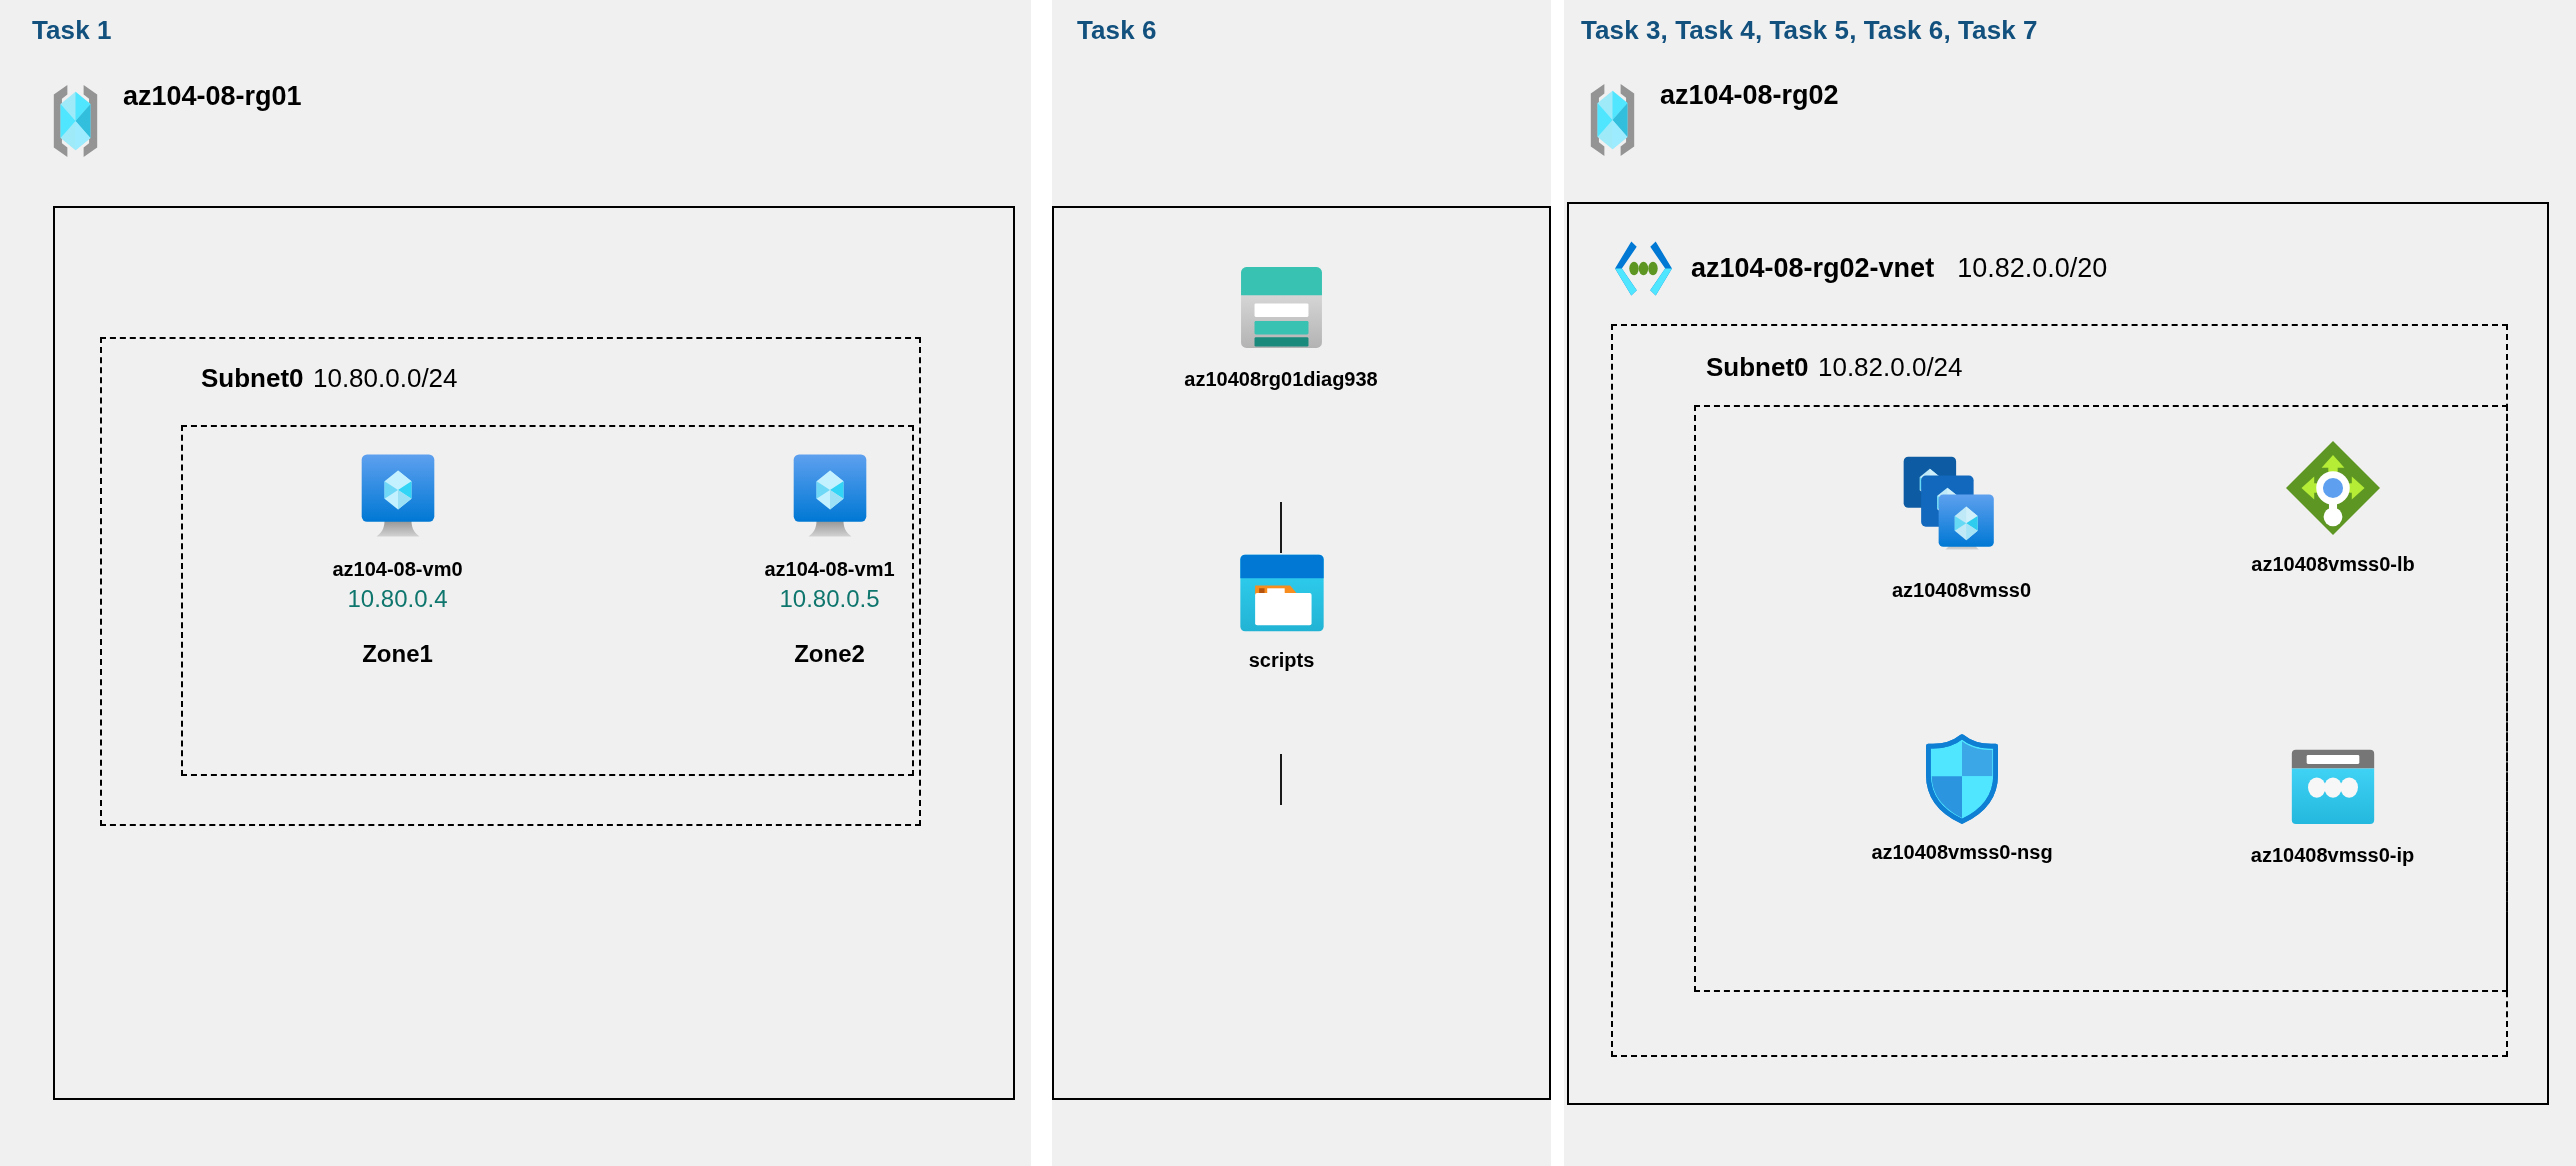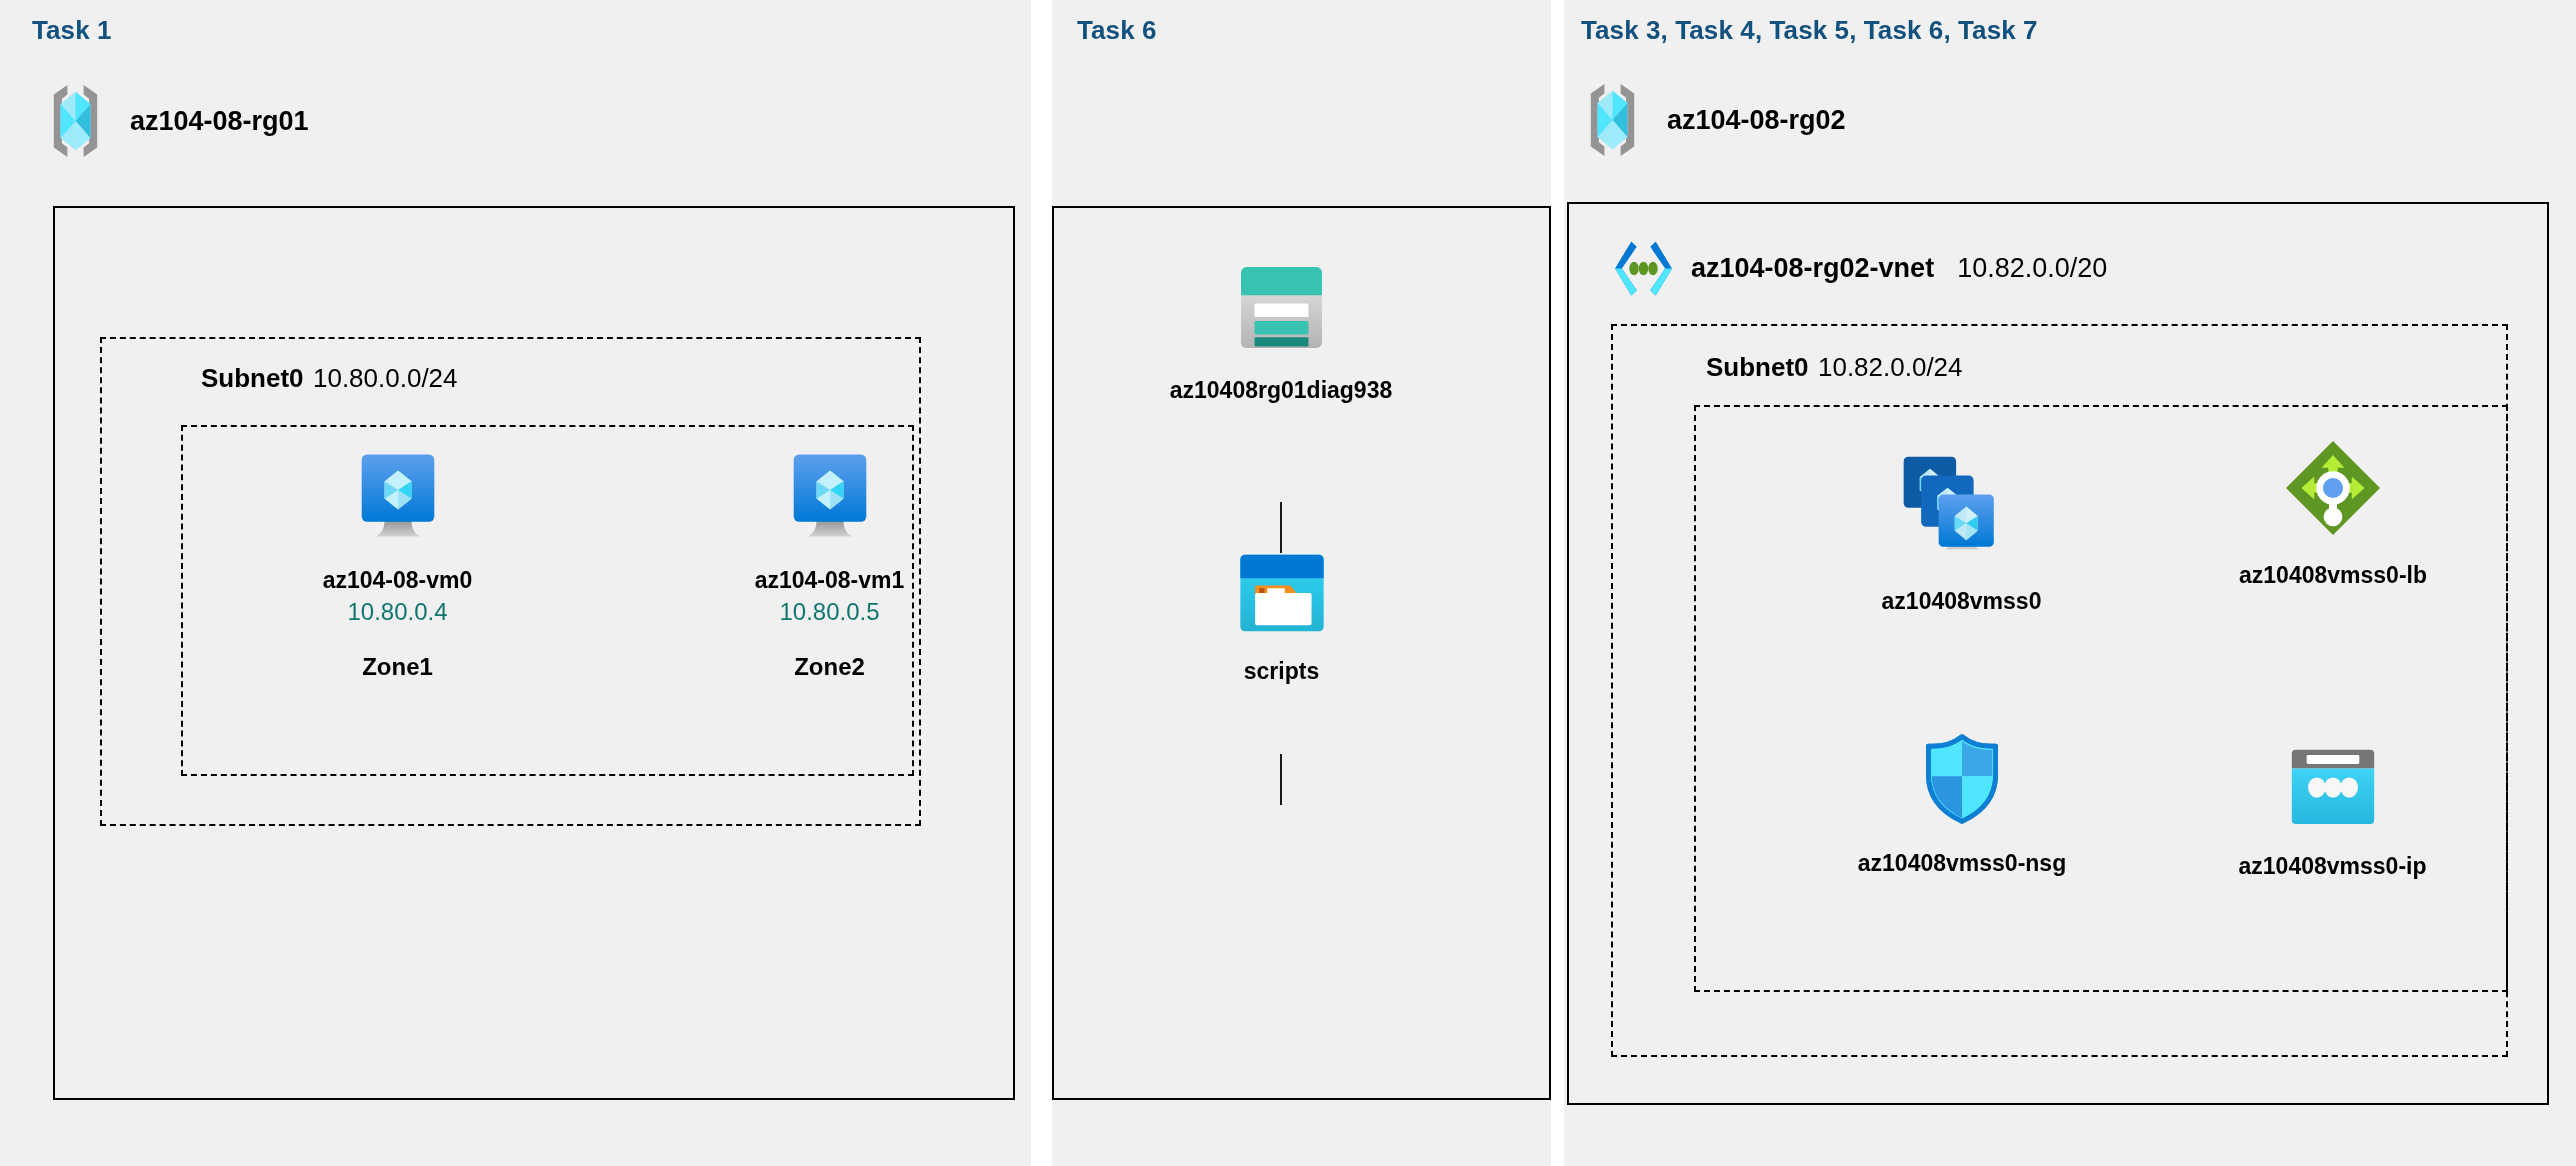--- a/index.html
+++ b/index.html
@@ -24,21 +24,21 @@
     font-weight: bold;
     font-size: 26px;
     letter-spacing: 0.1px;
     white-space: nowrap;
   }
   #task1-title { left: 32px;   top: 15px; }
   #task2-title { left: 1077px; top: 15px; }
   #task3-title { left: 1581px; top: 15px; }
 
   
-  .rg-row { position: absolute; display: flex; align-items: center; gap: 26px; }
+  .rg-row { position: absolute; display: flex; align-items: flex-start; gap: 19px; }
   #rg01-row { left: 47px;   top: 81px; }
   #rg02-row { left: 1584px; top: 80px; }
   .rg-label { font-size: 27px; font-weight: bold; color: #000; white-space: nowrap; }
 
   
   .solid-box { position: absolute; border: 2.7px solid #000; background: #f0f0f0; }
   #vnet01-box   { left: 53px;   top: 206px; width: 962px; height: 894px; }
   #task2-box    { left: 1052px; top: 206px; width: 499px;  height: 894px; }
   #vnet02-box   { left: 1567px; top: 202px; width: 982px; height: 903px; }
 
@@ -58,21 +58,21 @@
 
   
   .subnet-row { position: absolute; display: flex; align-items: baseline; white-space: nowrap; }
   #subnet-lbl-l { left: 201px;  top: 363px; }
   #subnet-lbl-r { left: 1706px; top: 352px; }
   .subnet-name { font-size: 26px; font-weight: bold; color: #000; }
   .subnet-cidr { font-size: 26px; font-weight: normal; color: #000; margin-left: 9.4px; }
 
   
   .node { position: absolute; display: flex; flex-direction: column; align-items: center; }
-  .node-label      { font-size: 23px; font-weight: bold; color: #000; margin-top: 25px; white-space: nowrap; text-align: center; }
+  .node-label      { font-size: 20px; font-weight: bold; color: #000; margin-top: 16px; white-space: nowrap; text-align: center; }
   .node-sublabel   { font-size: 24px; font-weight: normal; color: #0f766e; margin-top: 4px; white-space: nowrap; text-align: center; }
   .node-zone       { font-size: 24px; font-weight: bold; color: #000; margin-top: 27px; white-space: nowrap; text-align: center; }
 
   
   .connector { position: absolute; width: 2px; background: #1a1a1a; }
   #conn-1 { left: 1280px; top: 502px;  height: 51px; }
   #conn-2 { left: 1280px; top: 754px; height: 51px; }
 
   svg { display: block; }
 </style>

